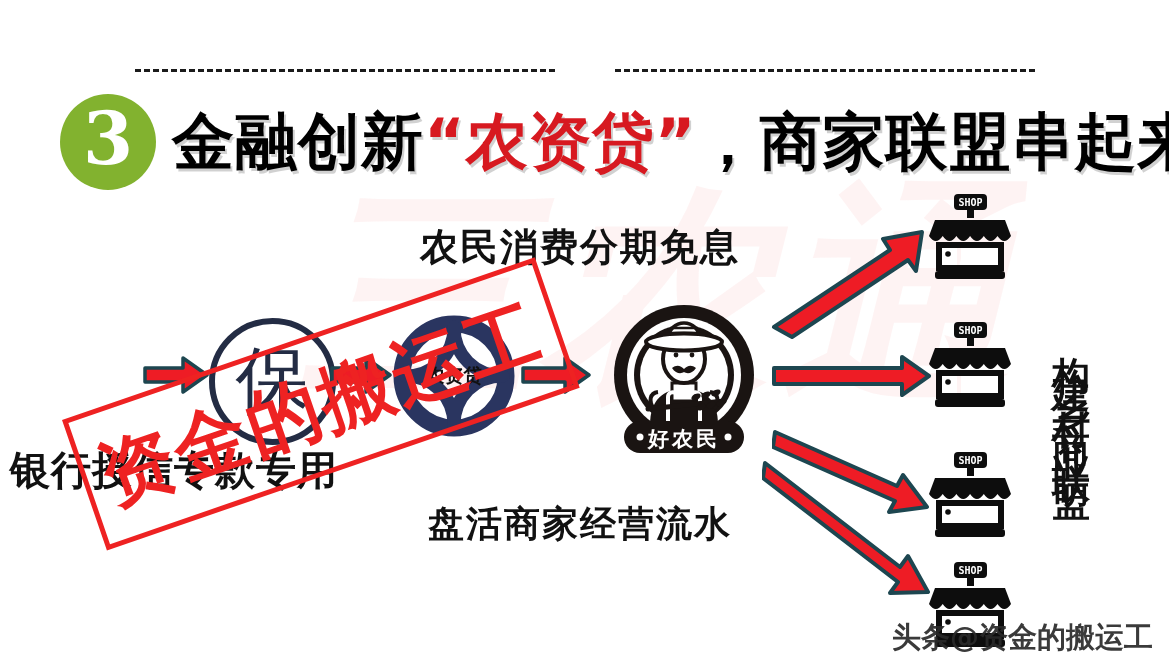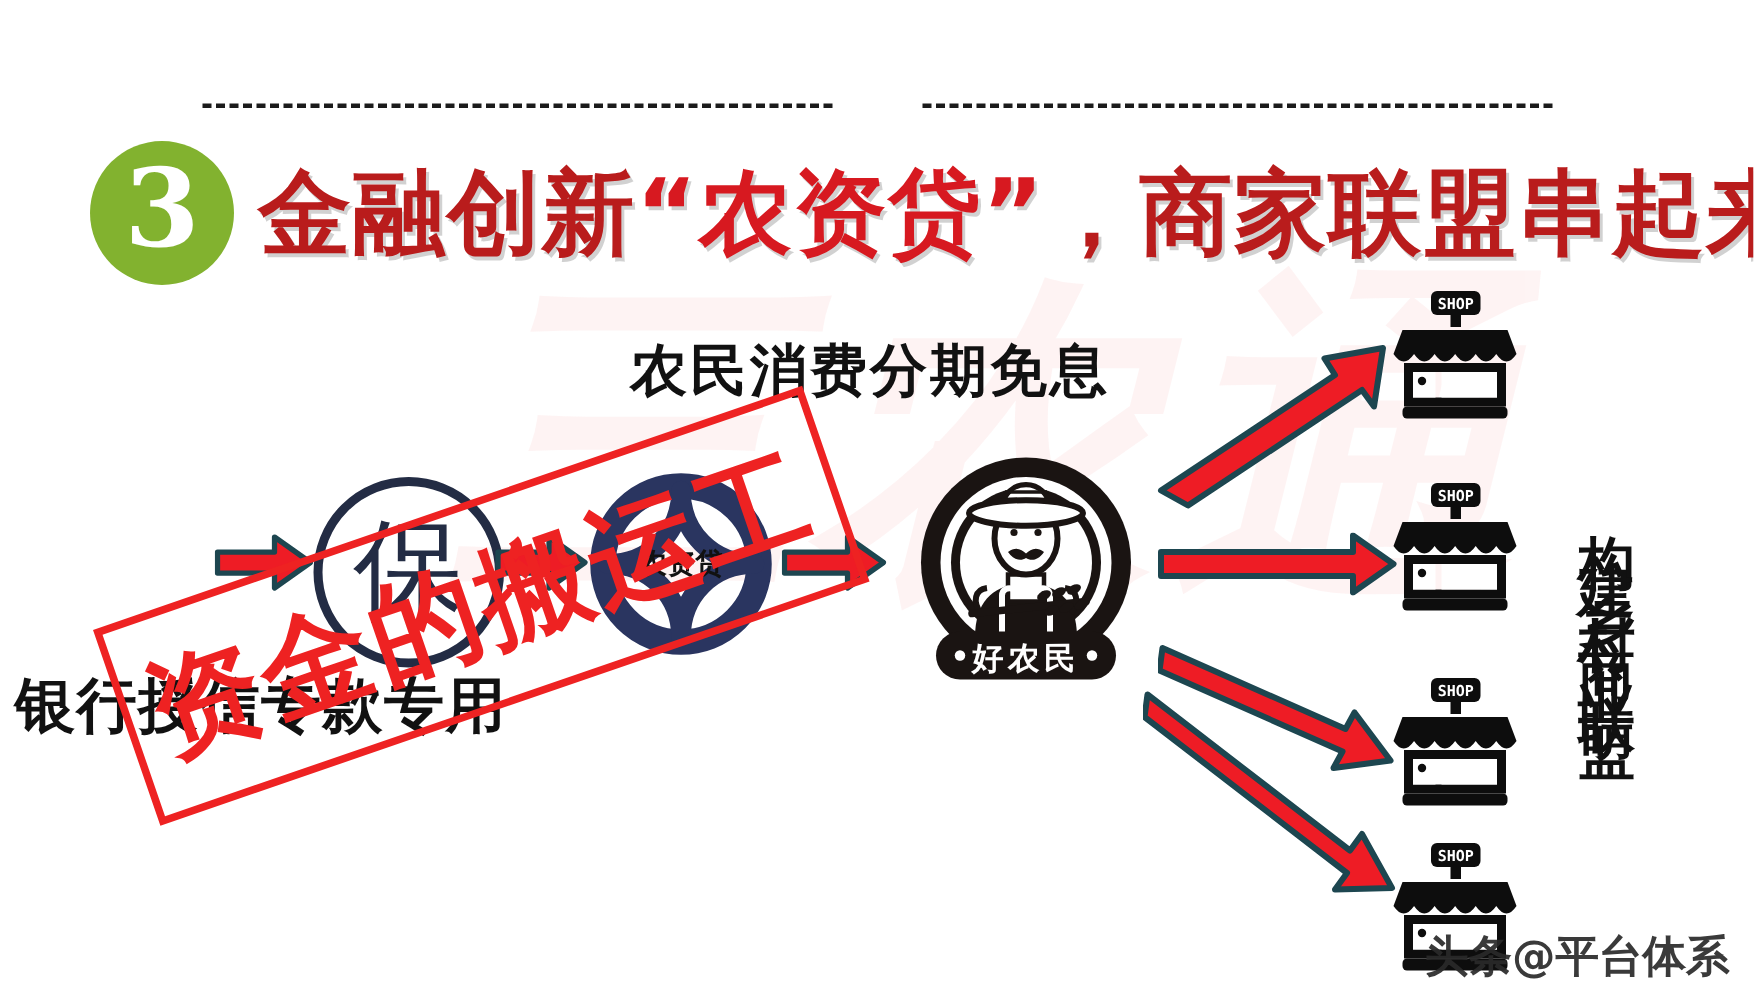--- a/index.html
+++ b/index.html
@@ -94,21 +94,21 @@
     font-family: "DejaVu Serif", "Liberation Serif", serif;
   }
   .title-text {
     font-size: 62px;
     font-weight: bold;
     line-height: 1;
     white-space: nowrap;
     letter-spacing: 1px;
     font-family: "DejaVu Sans", "Liberation Sans", sans-serif;
   }
-  .t-green { color: #b91c1c; text-shadow: 2px 3px 0 rgba(0,0,0,0.18); margin-top: 36px; }
+  .t-green { color: #000000; text-shadow: 2px 3px 0 rgba(0,0,0,0.18); margin-top: 36px; }
   .t-red   { color: #d71920; text-shadow: 2px 3px 0 rgba(0,0,0,0.18); }
 
   
   .bank {
     position: absolute;
     left: 33px;
     top: 318px;
     width: 105px;
     height: 100px;
   }
@@ -422,22 +422,23 @@
       <rect x="14" y="53" width="62" height="23" fill="none" stroke="#0d0d0d" stroke-width="6"></rect>
       <rect x="17" y="56" width="15" height="17" fill="#ffffff"></rect>
       <circle cx="23" cy="62" r="2.8" fill="#0d0d0d"></circle>
       <rect x="36" y="56" width="37" height="17" fill="#ffffff"></rect>
       <rect x="10" y="79" width="70" height="8" rx="3" fill="#0d0d0d"></rect>
     </svg>
   </div>
 
   <div class="lbl lbl-top">农民消费分期免息</div>
   <div class="lbl lbl-bank">银行授信专款专用</div>
+  <div class="lbl lbl-bottom">盘活商家经营流水</div>
 
   <div class="vtext">构建乡村商业联盟</div>
 
   <div class="stamp">
     <div class="stamp-text">资金的搬运工</div>
   </div>
 
-  <div class="watermark">头条@平台体系</div>
+  <div class="watermark">头条@资金的搬运工</div>
 
 </div>
 
 </body></html>

